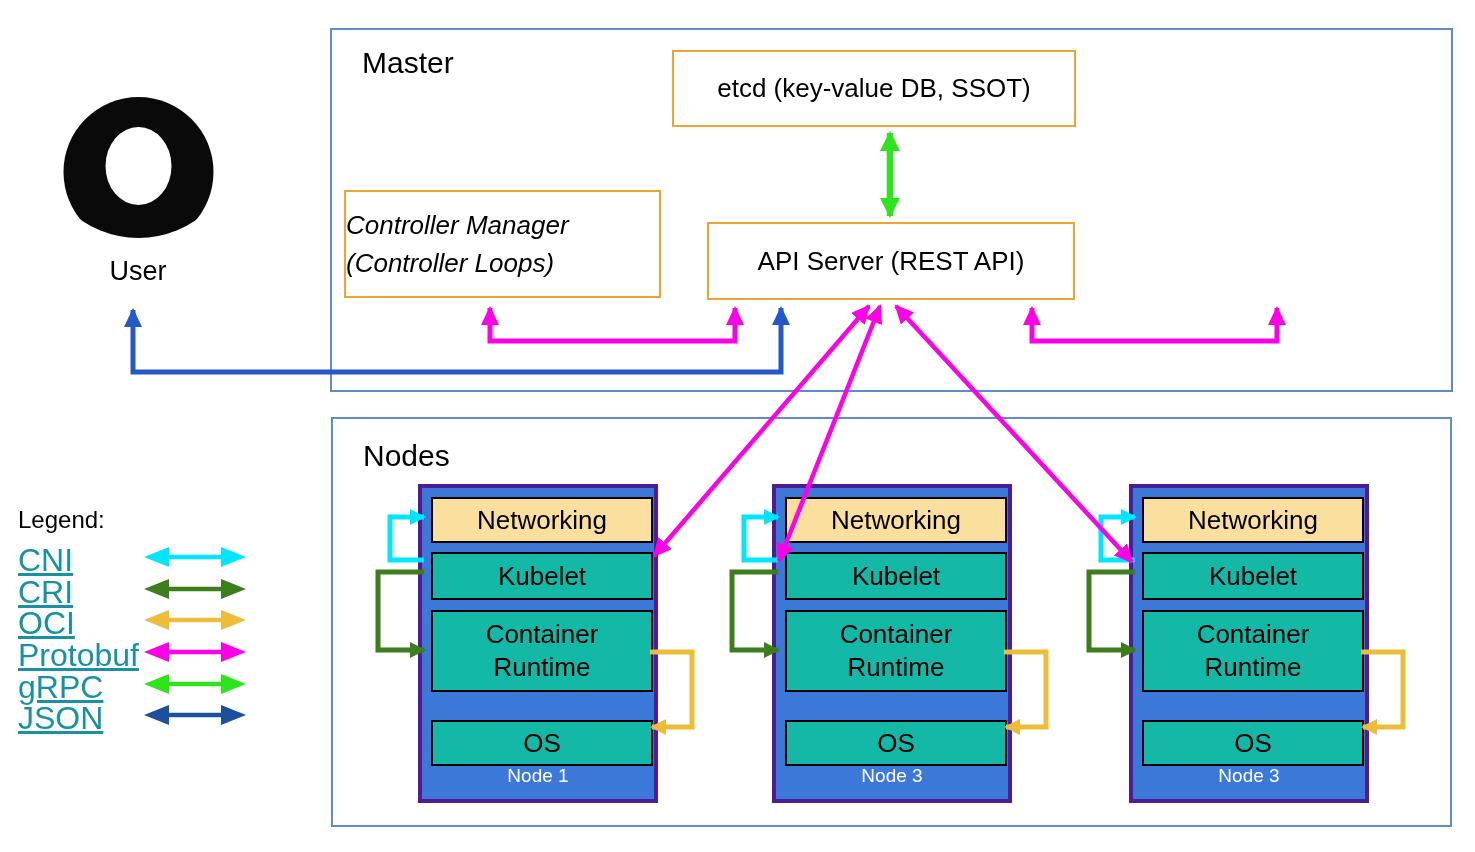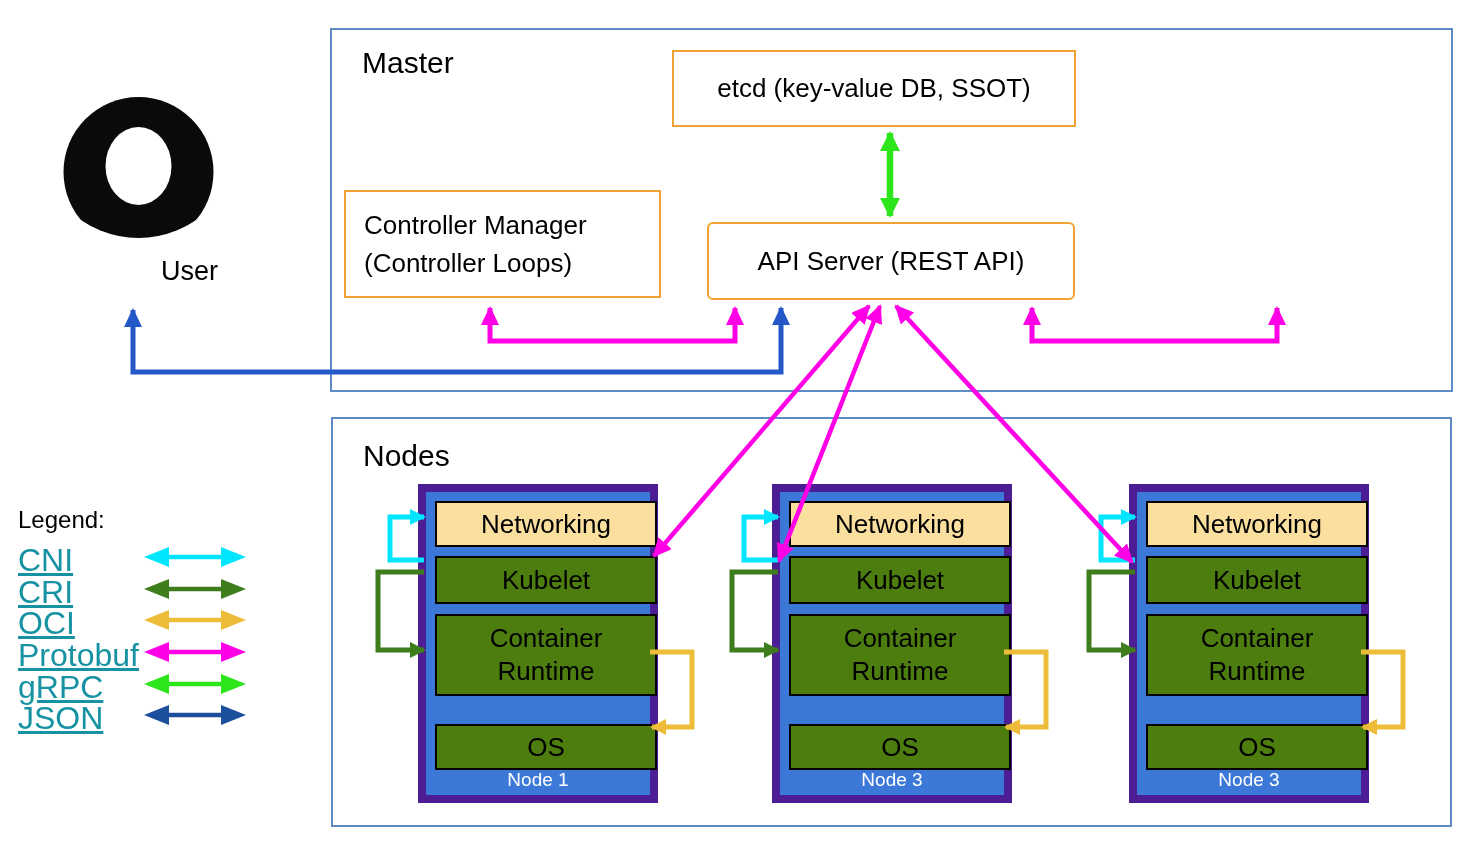--- a/index.html
+++ b/index.html
@@ -10,34 +10,34 @@
   
   .frame{position:absolute;border:2px solid var(--c-frame_border);}
   .frame-master{left:330px;top:28px;width:1123px;height:364px;}
   .frame-nodes{left:331px;top:417px;width:1121px;height:410px;}
   .frame-title{position:absolute;left:17px;top:16px;font-size:30px;color:#000;margin-left:13px;}
   .frame-nodes .frame-title{top:20px;}
 
   
   .obox{position:absolute;border:2.5px solid var(--c-box_border);background:#fff;font-size:26px;color:#000;}
   .obox.center{display:flex;align-items:center;justify-content:center;text-align:center;}
-  .obox.twoline{display:flex;flex-direction:column;justify-content:center;padding-left:18px;line-height:38px;}
+  .obox.twoline{display:flex;flex-direction:column;justify-content:center;line-height:38px;font-style:italic;}
   .box-etcd{left:672px;top:50px;width:404px;height:77px;}
   .box-cm{left:344px;top:190px;width:317px;height:108px;}
-  .box-api{left:707px;top:222px;width:368px;height:78px;border-radius:6px;}
+  .box-api{left:707px;top:222px;width:368px;height:78px;}
   .box-sched{left:1123px;top:190px;width:317px;height:108px;}
 
   
   .user-icon{position:absolute;left:62px;top:95px;}
-  .user-label{position:absolute;left:58px;top:256px;width:160px;text-align:right;font-size:27px;}
-
-  
-  .node{position:absolute;top:484px;width:240px;height:319px;background:var(--c-node_fill);border:8px solid #4c1d95;padding-left:25px;}
+  .user-label{position:absolute;left:58px;top:256px;width:160px;text-align:center;font-size:27px;}
+
+  
+  .node{position:absolute;top:484px;width:240px;height:319px;background:var(--c-node_fill);border:4px solid #4c1d95;padding-left:25px;}
   .node-1{left:418px;}.node-2{left:772px;}.node-3{left:1129px;}
-  .layer{position:absolute;left:9px;width:222px;background:#4d7c0f;border:2px solid #000;
+  .layer{position:absolute;left:9px;width:222px;background:#14b8a6;border:2px solid #000;
          display:flex;align-items:center;justify-content:center;text-align:center;font-size:26px;}
   .layer-networking{top:9px;height:46px;background:var(--c-networking_fill);}
   .layer-kubelet{top:64px;height:48px;}
   .layer-runtime{top:122px;height:82px;line-height:33px;}
   .layer-runtime span{display:block;max-width:170px;}
   .layer-os{top:232px;height:46px;}
   .node-caption{position:absolute;left:0;right:0;top:262px;height:51px;display:flex;align-items:center;justify-content:center;
                 color:#fff;font-size:19px;border-radius:25px;}
 
   

